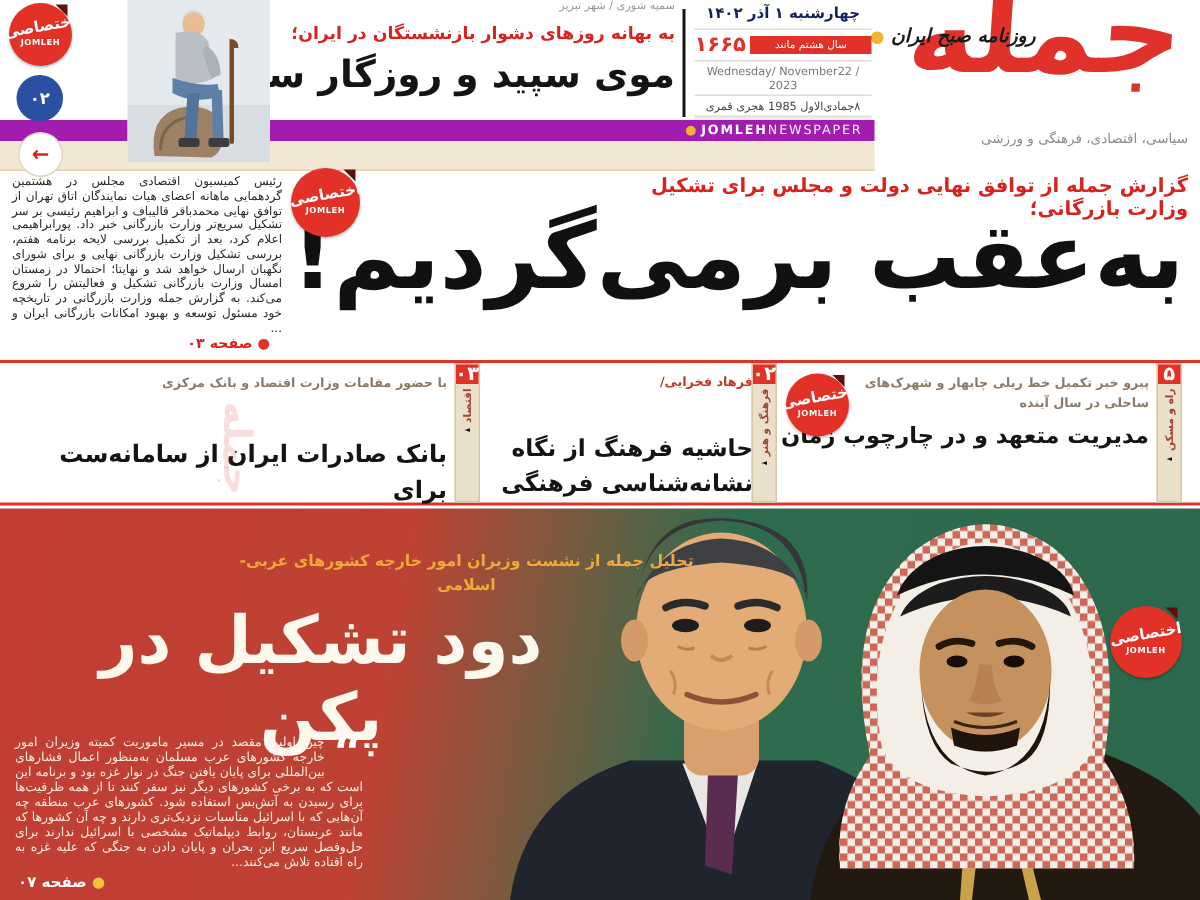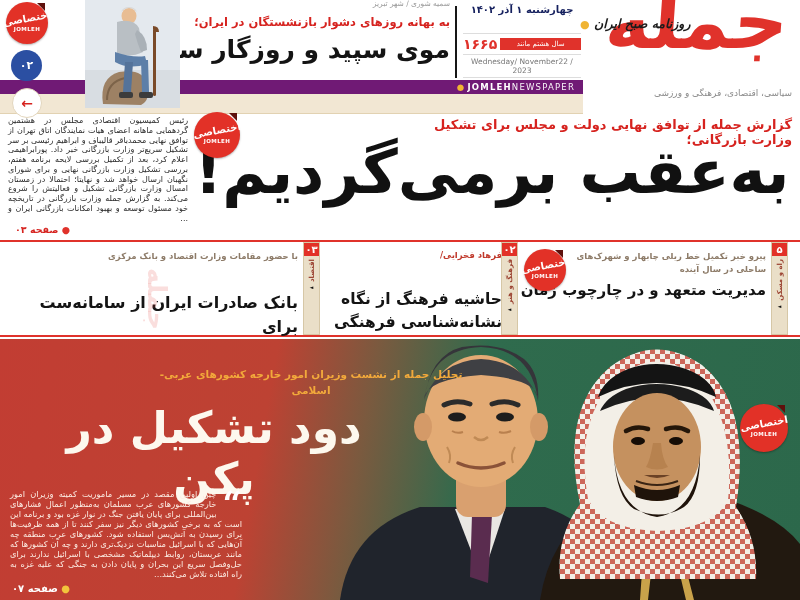--- a/index.html
+++ b/index.html
@@ -9,29 +9,29 @@
   
   .logo-name{position:absolute;left:598px;top:-22px;width:198px;text-align:center;
              font-size:76px;font-weight:900;color:#e0322b;line-height:1.15;transform:skewX(-4deg);}
   .logo-tagline{position:absolute;left:580px;top:16px;white-space:nowrap;font-size:12.5px;
                 font-weight:700;font-style:italic;color:#1b1b1b;}
   .logo-tagline .dot{color:#f0b433;font-size:11px;font-style:normal;}
   .logo-subtitle{position:absolute;left:600px;top:88px;width:192px;text-align:right;
                  font-size:9px;color:#8a8a8a;}
   .mast-divider{position:absolute;left:455px;top:6px;width:2px;height:72px;background:#161616;}
   .date-col{position:absolute;left:463px;top:4px;width:118px;text-align:center;color:#333;}
-  .date-weekday{font-size:10px;font-weight:700;color:#15205e;border-bottom:1px solid #ddd;padding-bottom:18px;}
+  .date-weekday{font-size:10px;font-weight:700;color:#15205e;border-bottom:1px solid #ddd;padding-bottom:4px;}
   .date-issue-row{display:flex;align-items:center;gap:3px;margin-top:3px;}
   .date-issue-strip{flex:1;background:#e0322b;color:#fff;font-size:7px;padding:2px 3px;white-space:nowrap;}
   .date-issue-num{color:#e0322b;font-weight:900;font-size:14px;line-height:1;}
   .date-greg{direction:ltr;font-size:7.5px;color:#777;border-top:1px solid #ddd;border-bottom:1px solid #ddd;
              margin-top:3px;padding:2px 0;}
   .date-hijri{font-size:7.5px;color:#444;border-bottom:1px solid #ddd;padding:2px 0;}
   .date-pages{font-size:7.5px;color:#444;padding:2px 0;background:#f6eedd;}
-  .red-banner{position:absolute;left:0;top:80px;width:583px;height:14px;background:#701a75;
+  .red-banner{position:absolute;left:0;top:80px;width:583px;height:14px;background:#a21caf;
               direction:ltr;text-align:right;line-height:14px;padding-right:0;color:#fff;
               font-size:8.5px;letter-spacing:1.2px;}
   .red-banner .dot{color:#f0b433;margin-right:2px;}
   .red-banner b{font-weight:900;}
   .red-banner span.rest{font-weight:400;opacity:.95;margin-right:8px;}
   .cream-band{position:absolute;left:0;top:94px;width:583px;height:19px;background:#f2e7d3;
               border-bottom:1px solid #e2d2b2;}
 
   
   .retiree{position:absolute;left:85px;top:0;width:95px;height:108px;background:#e4e9ee;z-index:2;}
@@ -58,30 +58,30 @@
   .x-badge .en-t{font-size:5.5px;letter-spacing:.4px;margin-top:2px;font-weight:700;}
   .sz42{width:42px;height:42px;} .sz46{width:46px;height:46px;} .sz48{width:48px;height:48px;}
 
   
   .lead-kicker{position:absolute;left:390px;top:117px;width:402px;text-align:right;
                font-size:13px;font-weight:700;color:#d6231f;}
   .lead-headline{position:absolute;left:192px;top:128px;width:600px;text-align:center;
                  font-size:61px;font-weight:700;color:#111;letter-spacing:-1px;line-height:1.45;}
   .lead-body{position:absolute;left:8px;top:116px;width:180px;font-size:8px;line-height:1.22;
              text-align:justify;color:#2a2a2a;}
-  .lead-pageref{position:absolute;left:15px;top:224px;width:180px;text-align:left;
+  .lead-pageref{position:absolute;left:0;top:224px;width:180px;text-align:right;
                 font-size:9.5px;font-weight:700;color:#d6231f;}
   .lead-pageref .dot{color:#e0322b;}
 
   
   .mid{position:absolute;left:0;top:240px;width:800px;height:97px;background:#fff;
        border-top:2px solid #e0322b;border-bottom:2px solid #e0322b;box-sizing:border-box;}
   .vtab{position:absolute;top:0;width:17px;height:93px;background:#eadfc8;border:1px solid #d6c7a6;
         display:flex;flex-direction:column;align-items:center;box-sizing:border-box;}
-  .vtab .num{width:100%;height:13px;background:#e23127;color:#fff;font-size:10px;font-weight:700;
+  .vtab .num{width:100%;height:13px;background:#e23127;color:#fff;font-size:13px;font-weight:700;
              display:flex;align-items:center;justify-content:center;}
   .vtab .lbl{writing-mode:vertical-rl;transform:rotate(180deg);font-size:7px;color:#9c4433;
              font-weight:700;margin-top:3px;letter-spacing:1px;}
   .vtab .tri{color:#111;font-size:5px;margin-top:2px;}
   .mid-col{position:absolute;top:8px;text-align:right;}
   .mid-kicker{font-size:8.5px;font-weight:700;color:#8d7b68;line-height:1.55;}
   .mid-byline{font-size:8.5px;font-weight:700;color:#c0392b;}
   .mid-headline{font-size:15px;font-weight:900;color:#141414;line-height:1.5;margin-top:3px;white-space:nowrap;}
   .mid-headline.two{white-space:normal;font-size:15.5px;margin-top:28px;}
   .watermark{position:absolute;left:118px;top:34px;color:rgba(224,50,43,.16);font-size:26px;

